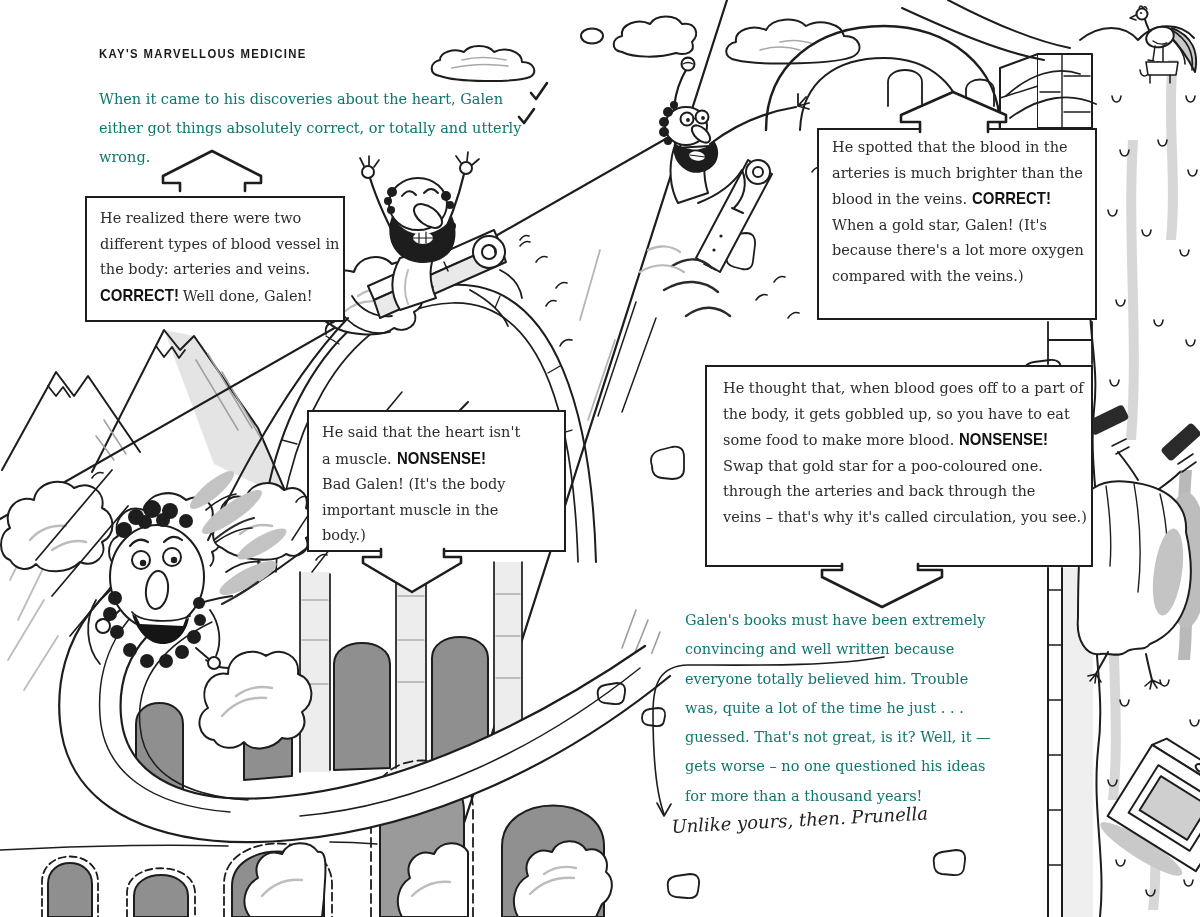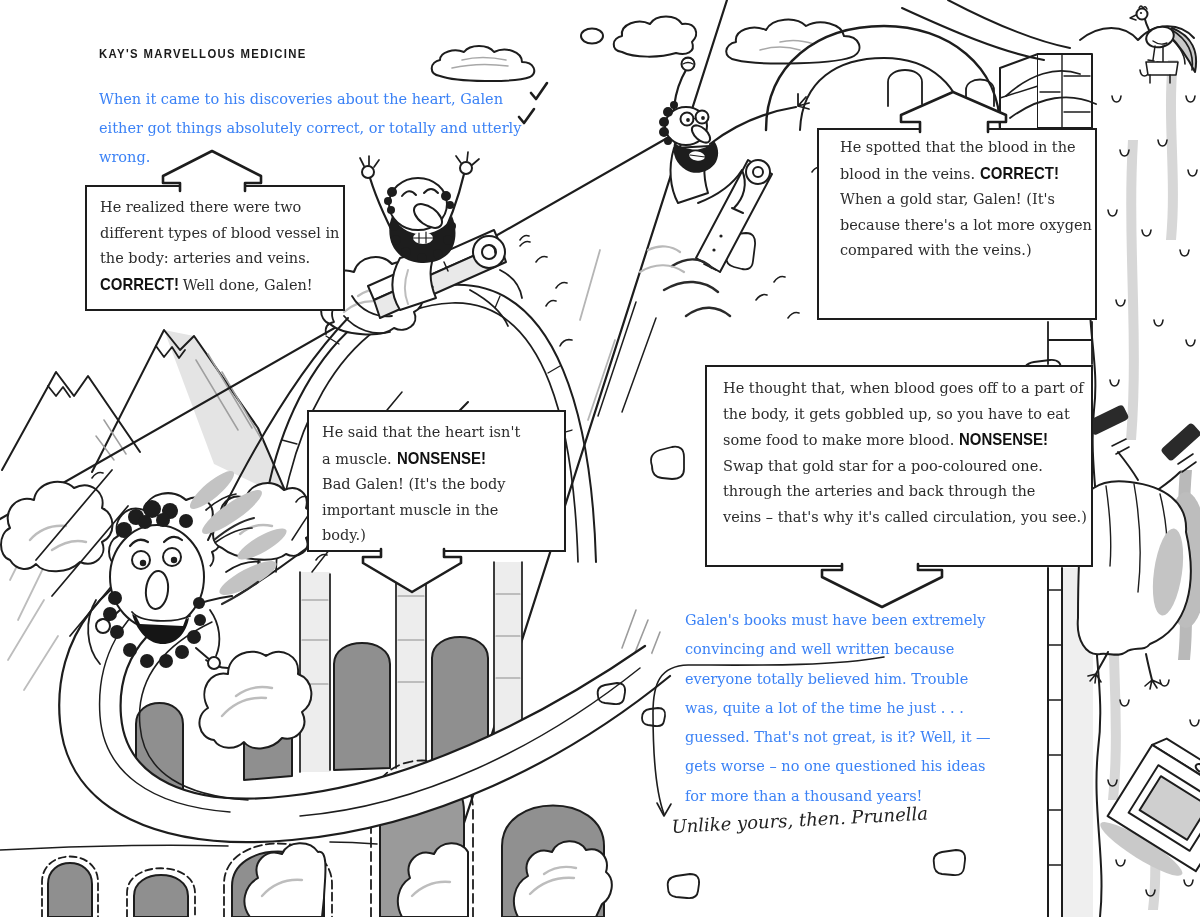--- a/index.html
+++ b/index.html
@@ -1,21 +1,21 @@
 <!DOCTYPE html>
 <html><head>
 <meta charset="utf-8">
 <style>
 html,body{margin:0;padding:0;width:1200px;height:917px;background:#fff;overflow:hidden}
 .page{position:relative;width:1200px;height:917px;font-family:"DejaVu Serif",serif;color:#242424}
 svg{position:absolute;left:0;top:0}
 .art{z-index:0}
 .overlay{z-index:3;pointer-events:none}
 .hdr{position:absolute;left:99px;top:46px;font-family:"Liberation Sans",sans-serif;font-weight:800;font-size:13.5px;letter-spacing:1.6px;color:#1b1b1b;transform:scaleX(.84);transform-origin:0 0;white-space:nowrap;z-index:2}
-.prose{position:absolute;font-size:14.5px;line-height:29px;color:#3b82f6;z-index:2}
+.prose{position:absolute;font-size:14.5px;line-height:29px;color:#0f766e;z-index:2}
 .prose .ln{white-space:nowrap}
 .box{position:absolute;background:#fff;border:2.7px solid #1d1d1d;box-sizing:border-box;font-size:14.5px;line-height:25.5px;color:#2c2c2c;z-index:2}
 .box .inner{padding:8px 13px}
 .box .ln{white-space:nowrap}
 .verdict{font-family:"Liberation Sans",sans-serif;font-weight:800;font-size:17px;letter-spacing:0;display:inline-block;transform:scaleX(.88);transform-origin:0 60%;color:#111}
 .gap{margin-left:5px}
 .tail{margin-left:-7px}
 .note{position:absolute;left:671px;top:816px;font-size:18px;font-style:italic;transform:rotate(-3deg);transform-origin:0 0;color:#222;z-index:2;white-space:nowrap}
 </style>
 </head>
@@ -344,42 +344,43 @@
 </svg>
 
 <div class="hdr">KAY'S MARVELLOUS MEDICINE</div>
 
 <div class="prose" style="left:99px;top:85px">
 <div class="ln">When it came to his discoveries about the heart, Galen</div>
 <div class="ln">either got things absolutely correct, or totally and utterly</div>
 <div class="ln">wrong.</div>
 </div>
 
-<div class="box" style="left:85px;top:185px;width:260px;height:126px">
+<div class="box" style="left:85px;top:196px;width:260px;height:126px">
 <div class="inner">
 <div class="ln">He realized there were two</div>
 <div class="ln">different types of blood vessel in</div>
 <div class="ln">the body: arteries and veins.</div>
 <div class="ln"><span class="verdict">CORRECT!</span><span class="tail">Well done, Galen!</span></div>
 </div>
 </div>
 
 <div class="box" style="left:307px;top:410px;width:259px;height:142px">
 <div class="inner">
 <div class="ln">He said that the heart isn't</div>
 <div class="ln"><span>a muscle.</span><span class="verdict gap">NONSENSE!</span></div>
 <div class="ln">Bad Galen! (It's the body</div>
 <div class="ln">important muscle in the</div>
 <div class="ln">body.)</div>
 </div>
 </div>
 
 <div class="box" style="left:817px;top:128px;width:280px;height:192px">
-<div class="inner" style="padding:5px 21px">
+<div class="inner" style="padding:5px 13px">
 <div class="ln">He spotted that the blood in the</div>
+<div class="ln">arteries is much brighter than the</div>
 <div class="ln"><span>blood in the veins.</span><span class="verdict gap">CORRECT!</span></div>
 <div class="ln">When a gold star, Galen! (It's</div>
 <div class="ln">because there's a lot more oxygen</div>
 <div class="ln">compared with the veins.)</div>
 </div>
 </div>
 
 <div class="box" style="left:705px;top:365px;width:388px;height:202px">
 <div class="inner" style="padding:9px 16px">
 <div class="ln">He thought that, when blood goes off to a part of</div>

